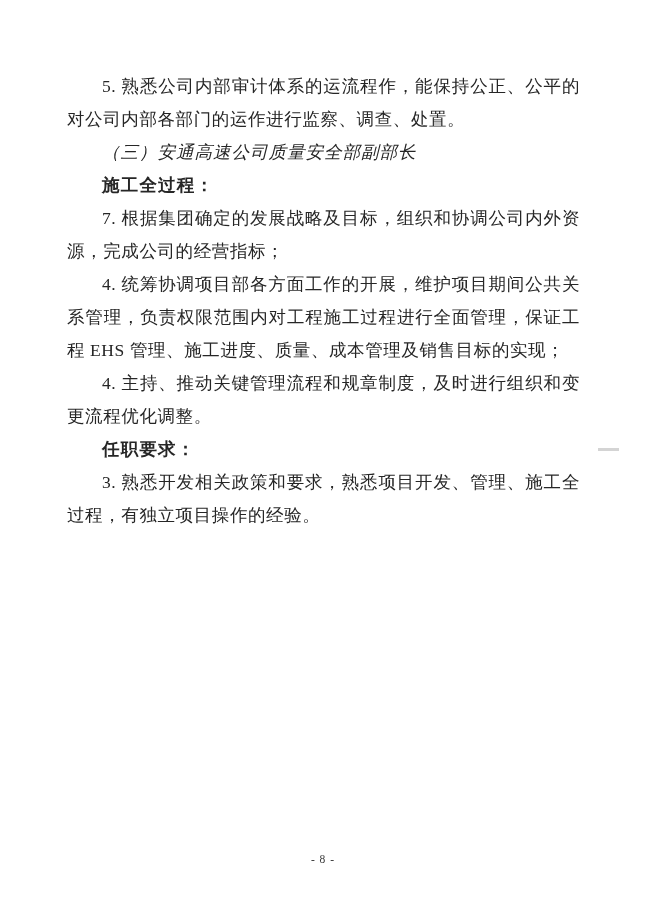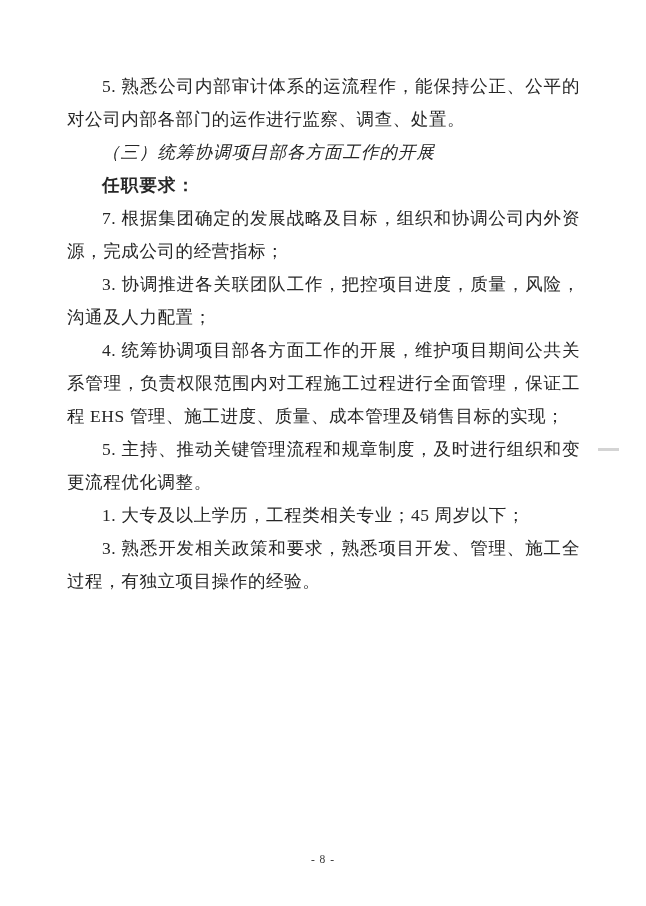--- a/index.html
+++ b/index.html
@@ -67,31 +67,30 @@
   }
 </style>
 </head>
 <body>
 
 <div class="page">
 
   <div class="content">
     <p>5. 熟悉公司内部审计体系的运流程作，能保持公正、公平的对公司内部各部门的运作进行监察、调查、处置。</p>
 
-    <p class="kai-heading">（三）统筹协调项目部各方面工作的开展</p>
+    <p class="kai-heading">（三）安通高速公司质量安全部副部长</p>
+
+    <p class="bold-heading">施工全过程：</p>
+
+    <p>7. 根据集团确定的发展战略及目标，组织和协调公司内外资源，完成公司的经营指标；</p>
+    <p>4. 统筹协调项目部各方面工作的开展，维护项目期间公共关系管理，负责权限范围内对工程施工过程进行全面管理，保证工程 EHS 管理、施工进度、质量、成本管理及销售目标的实现；</p>
+    <p>4. 主持、推动关键管理流程和规章制度，及时进行组织和变更流程优化调整。</p>
 
     <p class="bold-heading">任职要求：</p>
 
-    <p>7. 根据集团确定的发展战略及目标，组织和协调公司内外资源，完成公司的经营指标；</p>
-    <p>3. 协调推进各关联团队工作，把控项目进度，质量，风险，沟通及人力配置；</p>
-    <p>4. 统筹协调项目部各方面工作的开展，维护项目期间公共关系管理，负责权限范围内对工程施工过程进行全面管理，保证工程 EHS 管理、施工进度、质量、成本管理及销售目标的实现；</p>
-    <p>5. 主持、推动关键管理流程和规章制度，及时进行组织和变更流程优化调整。</p>
-
-
-    <p>1. 大专及以上学历，工程类相关专业；45 周岁以下；</p>
     <p>3. 熟悉开发相关政策和要求，熟悉项目开发、管理、施工全过程，有独立项目操作的经验。</p>
   </div>
 
   <div class="margin-mark"></div>
 
   <div class="footer">
     <span>- 8 -</span>
   </div>
 
 </div>

